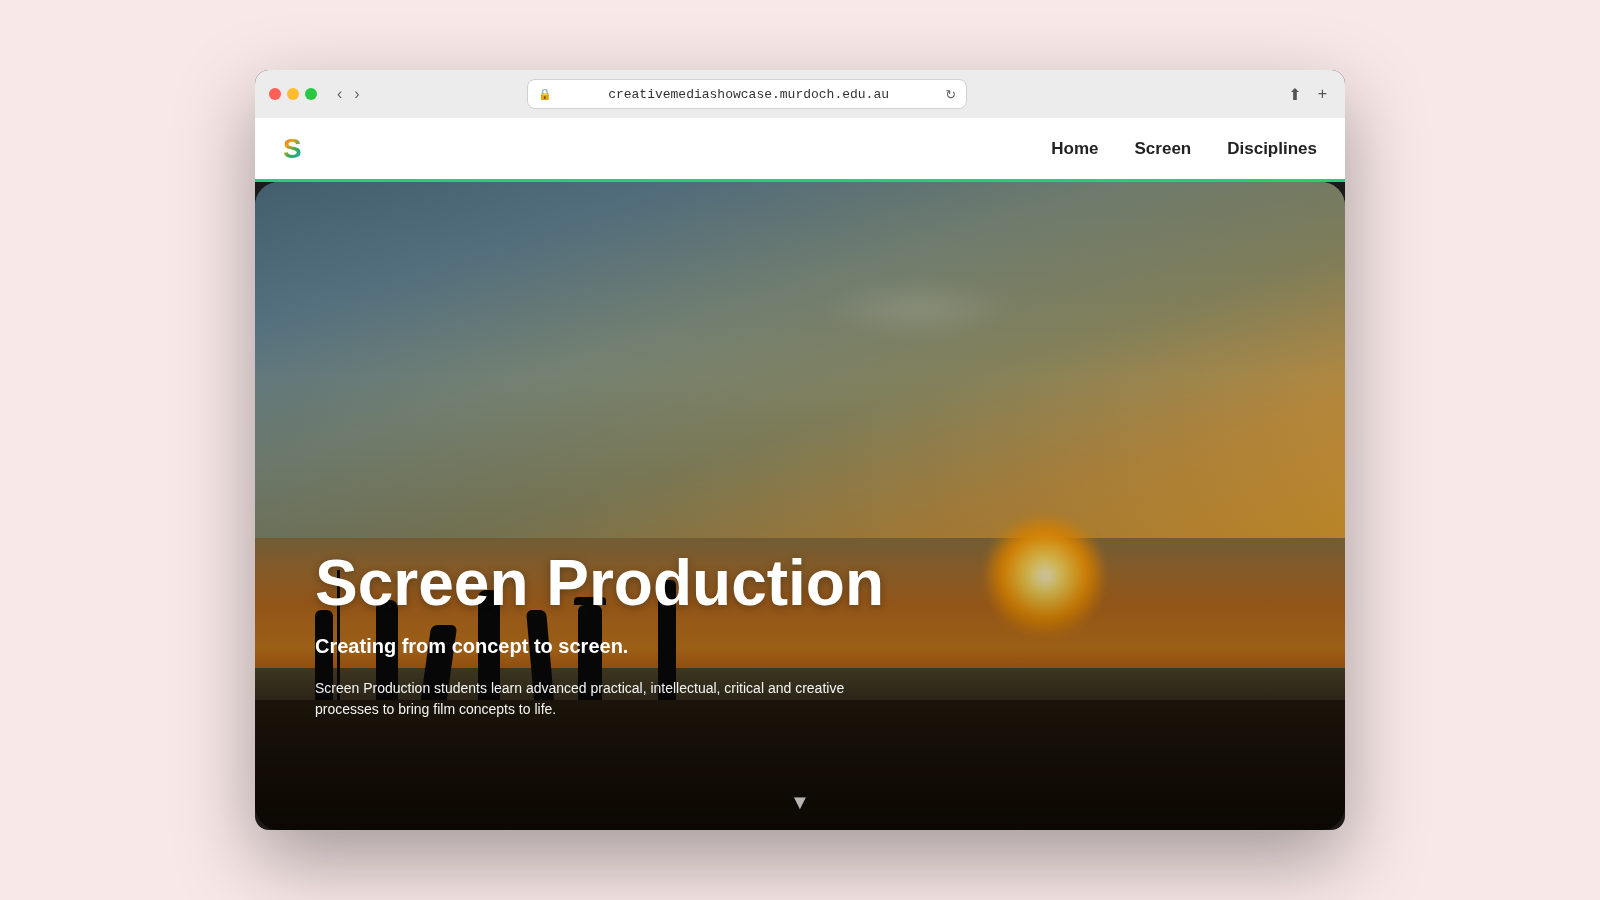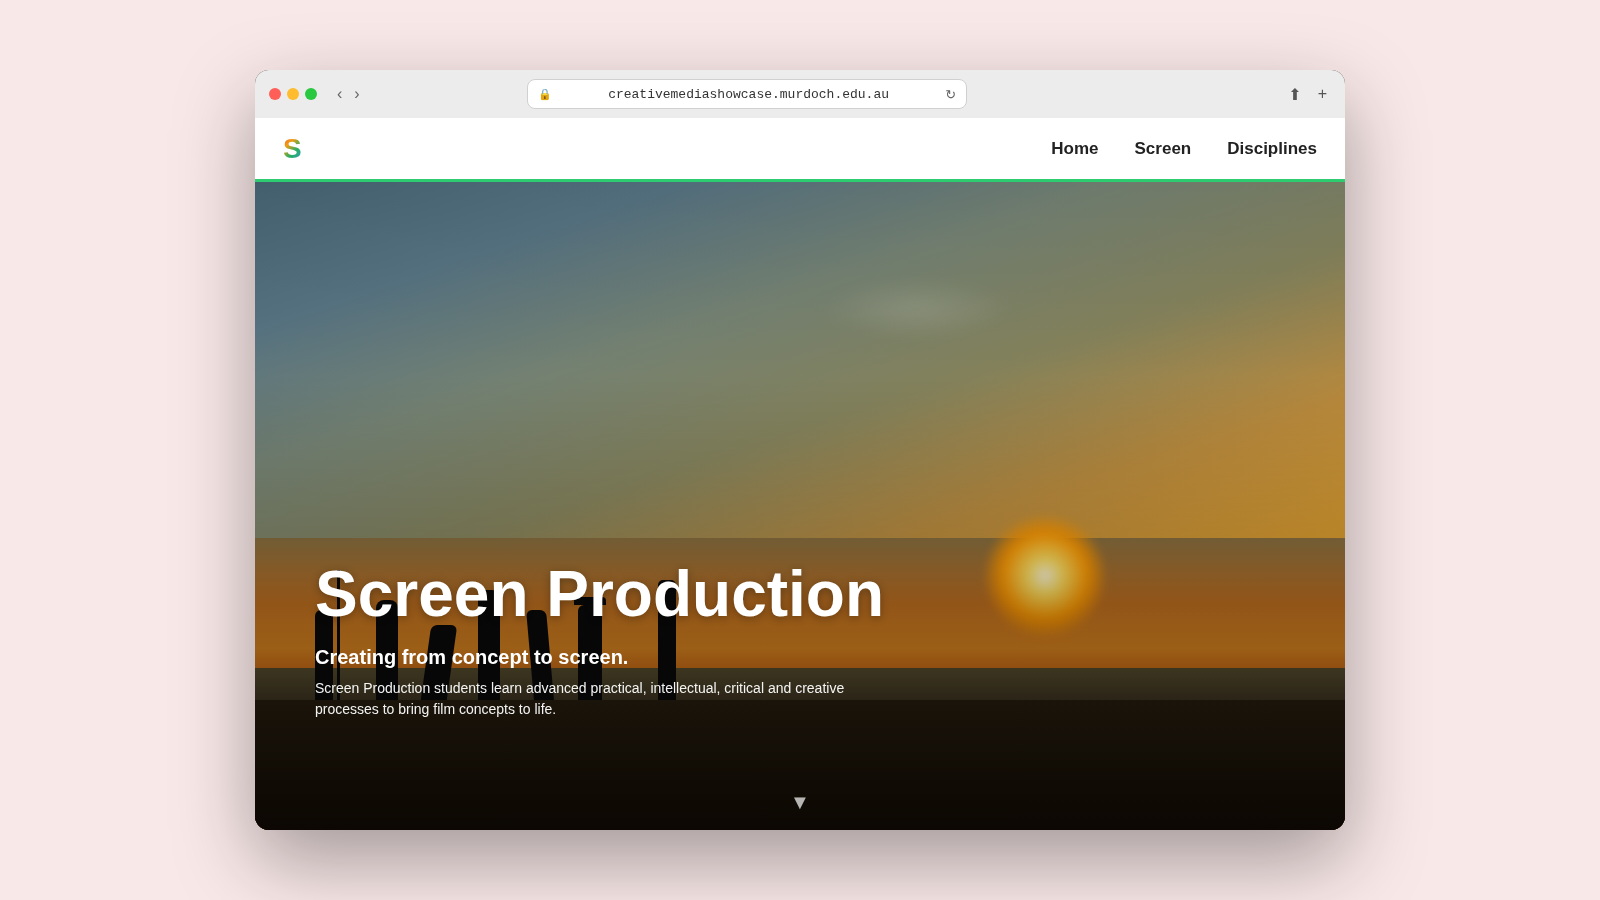--- a/index.html
+++ b/index.html
@@ -167,20 +167,21 @@
       color: #222;
       font-size: 17px;
       font-weight: 700;
     }
 
     
     .hero {
       flex: 1;
       position: relative;
       overflow: hidden;
+      border-radius: 24px;
     }
 
     .hero-bg {
       position: absolute;
       inset: 0;
       background: linear-gradient(
         to bottom,
         #3a5a6a 0%,
         #4a6a7a 15%,
         #5a7a6a 30%,
@@ -296,21 +297,21 @@
       font-size: 64px;
       font-weight: 800;
       line-height: 1.05;
       margin-bottom: 18px;
       text-shadow: 0 2px 8px rgba(0,0,0,0.3);
     }
 
     .hero-subtitle {
       font-size: 20px;
       font-weight: 700;
-      margin-bottom: 9px;
+      margin-bottom: 20px;
     }
 
     .hero-description {
       font-size: 14px;
       font-weight: 400;
       line-height: 1.5;
       max-width: 550px;
       opacity: 0.95;
     }
 

